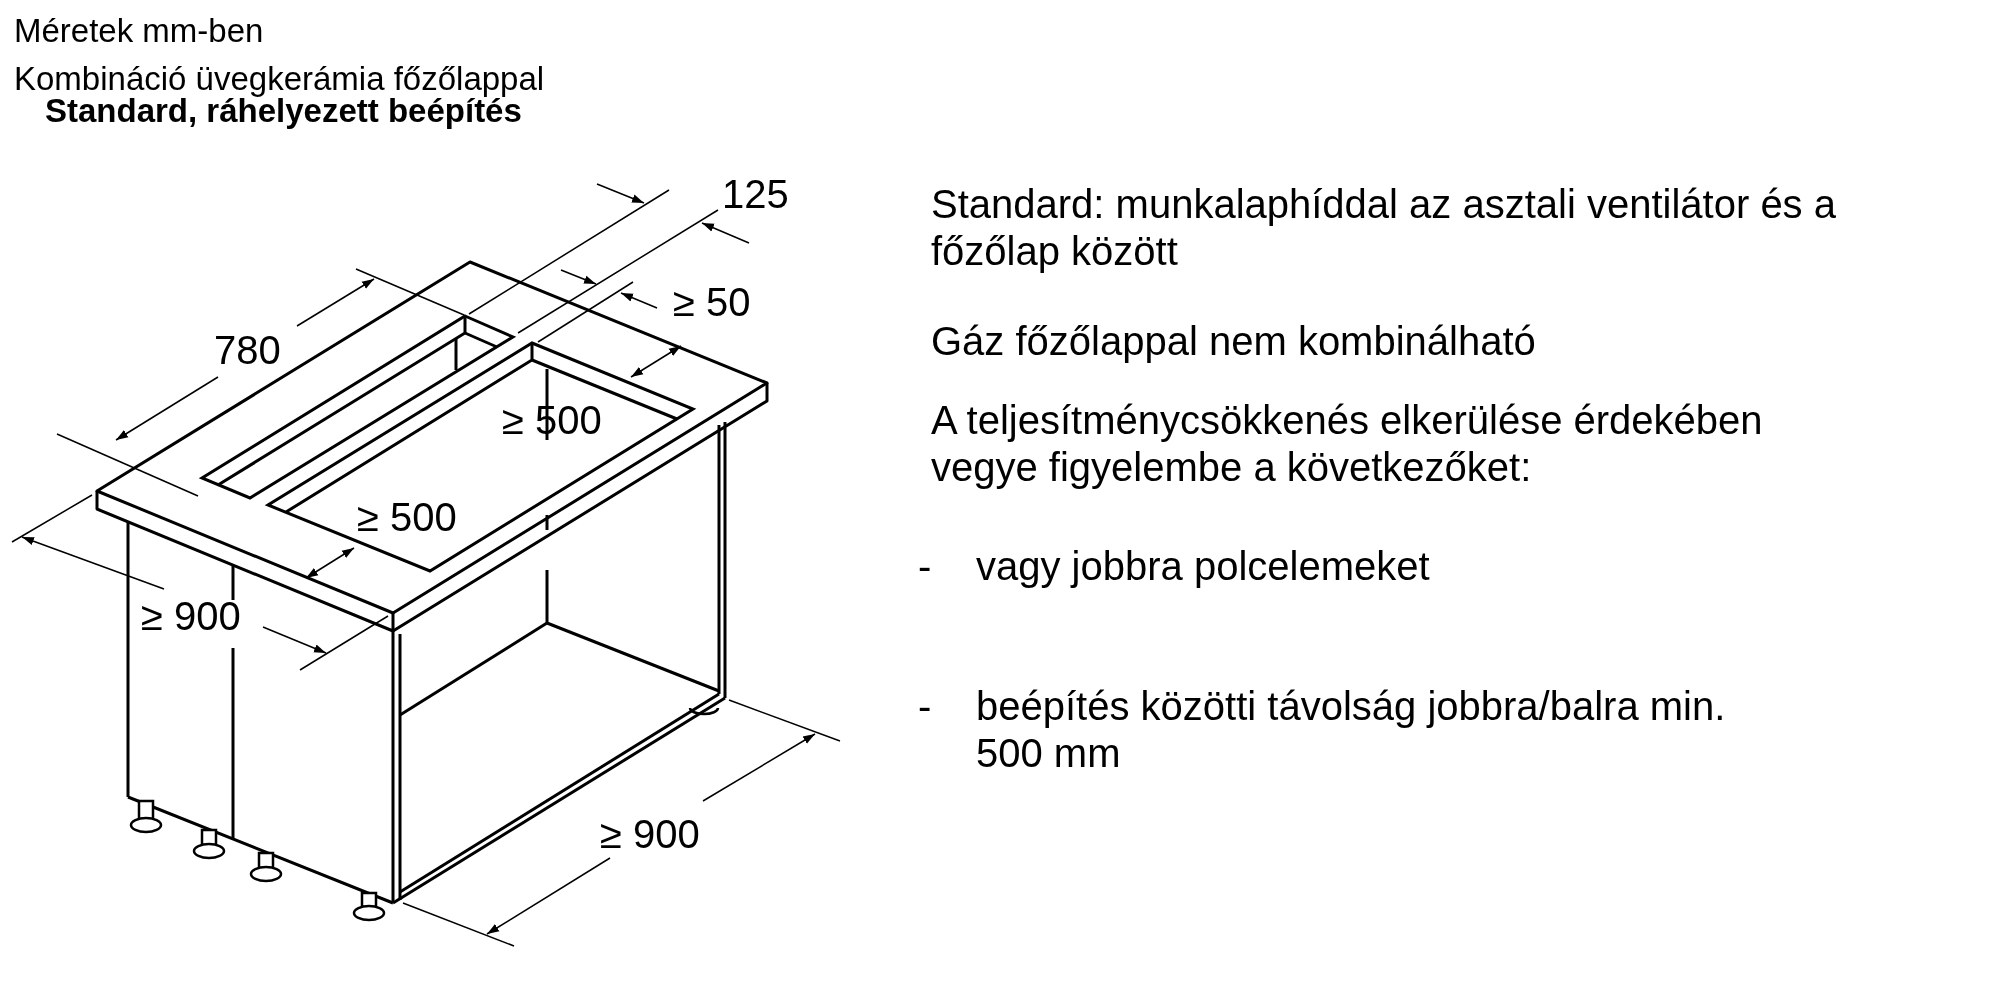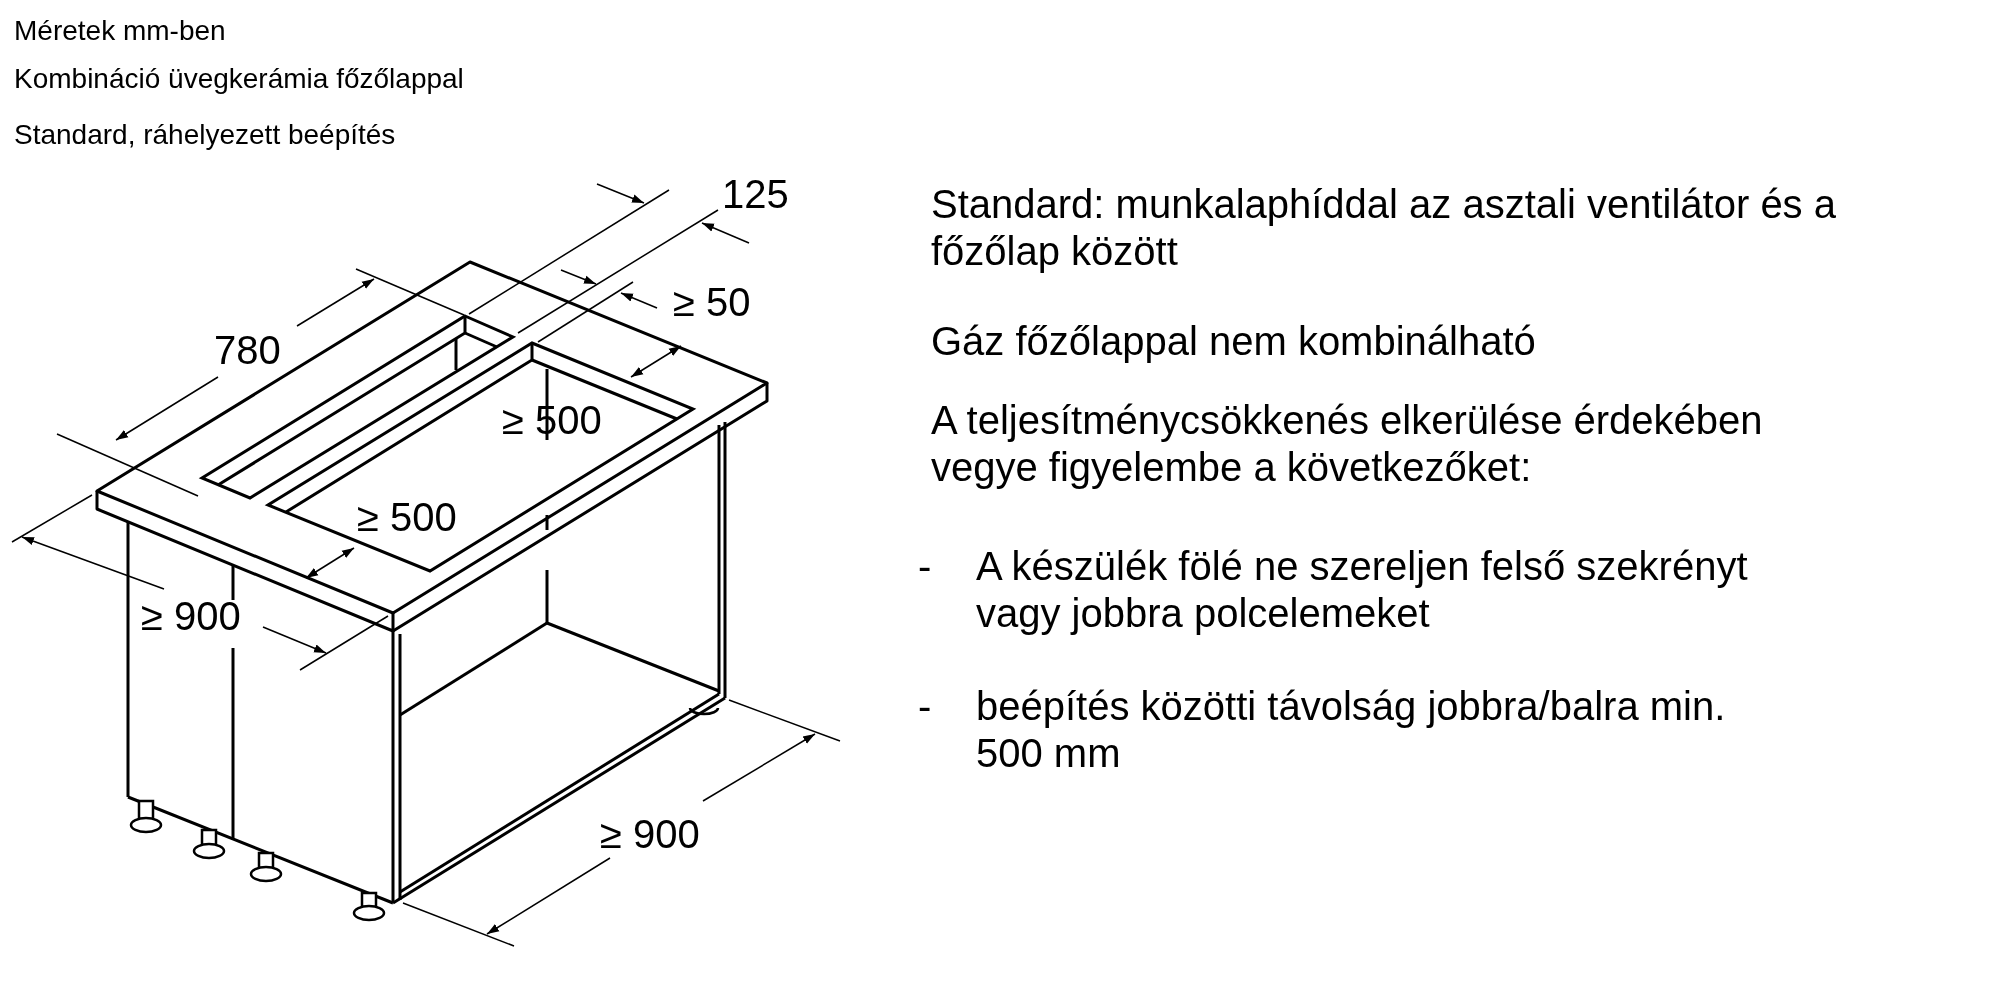--- a/index.html
+++ b/index.html
@@ -1,21 +1,21 @@
 <!DOCTYPE html>
 <html><head>
 <meta charset="utf-8">
 <style>
   html, body { margin: 0; padding: 0; background: #ffffff; }
   body { width: 2000px; height: 1000px; position: relative; overflow: hidden;
          font-family: "Liberation Sans", sans-serif; color: #000; }
-  .hdr { position: absolute; left: 14px; font-size: 28px; line-height: 46px; white-space: nowrap; }
+  .hdr { position: absolute; left: 14px; font-size: 33px; line-height: 46px; white-space: nowrap; }
   .hdr.l1 { top: 8px; font-weight: normal; }
   .hdr.l2 { top: 56px; font-weight: normal; }
-  .hdr.l3 { top: 112px; font-weight: normal; }
+  .hdr.l3 { top: 88px; font-weight: bold; margin-left: 31px; }
   #diagram { position: absolute; left: 0; top: 0; width: 900px; height: 1000px; }
   #diagram .dimlbl { font-family: "Liberation Sans", sans-serif; font-size: 40px; fill: #000; }
   .notes { position: absolute; left: 918px; top: 168px; width: 1075px; font-size: 40px; line-height: 47px; }
   .para { margin: 13px; }
   .para.p1 { position: absolute; top: 0; }
   .para.p2 { position: absolute; top: 137px; }
   .para.p3 { position: absolute; top: 216px; }
   .bullet { position: absolute; left: 0; width: 1075px; }
   .bullet.b1 { top: 375px; }
   .bullet.b2 { top: 515px; }
@@ -153,21 +153,20 @@
   <p class="para p2">
     <span class="line">Gáz főzőlappal nem kombinálható</span>
   </p>
   <p class="para p3">
     <span class="line">A teljesítménycsökkenés elkerülése érdekében</span>
     <span class="line">vegye figyelembe a következőket:</span>
   </p>
   <div class="bullet b1">
     <span class="dash">-</span>
     <div class="btext">
-      <span class="line">A készülék fölé ne szereljen felső szekrényt</span>
       <span class="line">vagy jobbra polcelemeket</span>
     </div>
   </div>
   <div class="bullet b2">
     <span class="dash">-</span>
     <div class="btext">
       <span class="line">beépítés közötti távolság jobbra/balra min.</span>
       <span class="line">500 mm</span>
     </div>
   </div>

